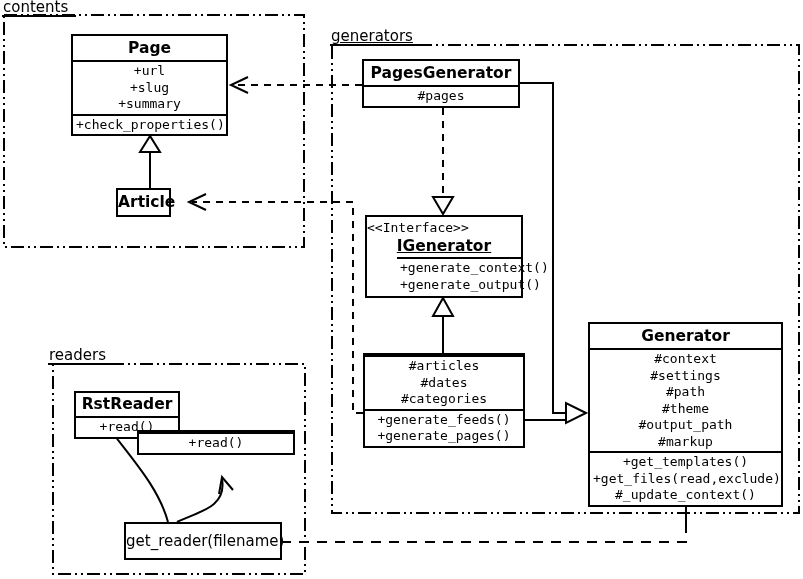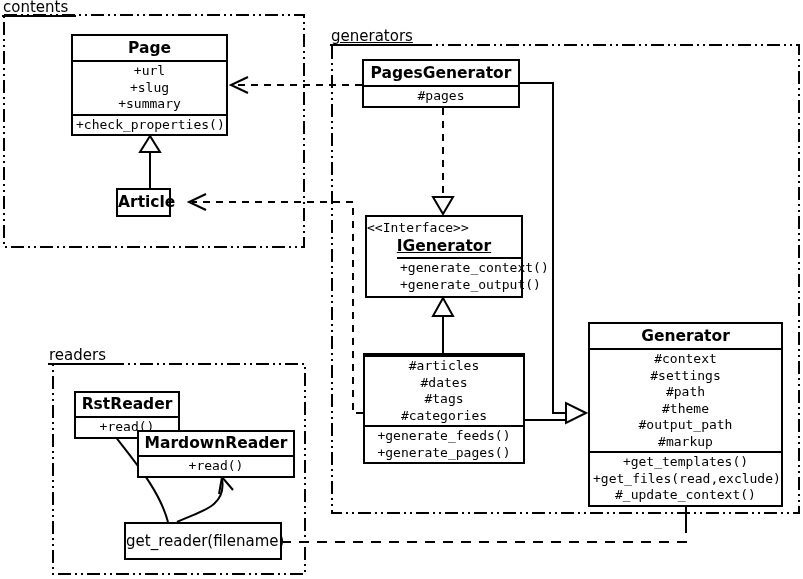--- a/index.html
+++ b/index.html
@@ -141,21 +141,20 @@
     <div class="sec" style="padding-bottom:3px;margin-left:30px;">
       <div class="mono">+generate_context()</div>
       <div class="mono">+generate_output()</div>
     </div>
   </div>
 
   <div class="cls" style="left:363px;top:353px;width:162px;">
     <div class="sec">
       <div class="mono">#articles</div>
       <div class="mono">#dates</div>
-      <div class="mono">#tags</div>
       <div class="mono">#categories</div>
     </div>
     <div class="sec">
       <div class="mono">+generate_feeds()</div>
       <div class="mono">+generate_pages()</div>
     </div>
   </div>
 
   <div class="cls" style="left:588px;top:322px;width:195px;">
     <div class="cls-title">Generator</div>
@@ -175,21 +174,20 @@
   </div>
 
   <div class="cls" style="left:74px;top:371px;width:106px;margin-top:20px;">
     <div class="cls-title lh23">RstReader</div>
     <div class="sec">
       <div class="mono">+read()</div>
     </div>
   </div>
 
   <div class="cls" style="left:137px;top:430px;width:158px;">
-    <div class="cls-title lh23">MardownReader</div>
     <div class="sec">
       <div class="mono">+read()</div>
     </div>
   </div>
 
   <div class="plain-box" style="left:92px;top:522px;width:158px;height:38px;">get_reader(filename)</div>
 
 </div>
 
 </body></html>

